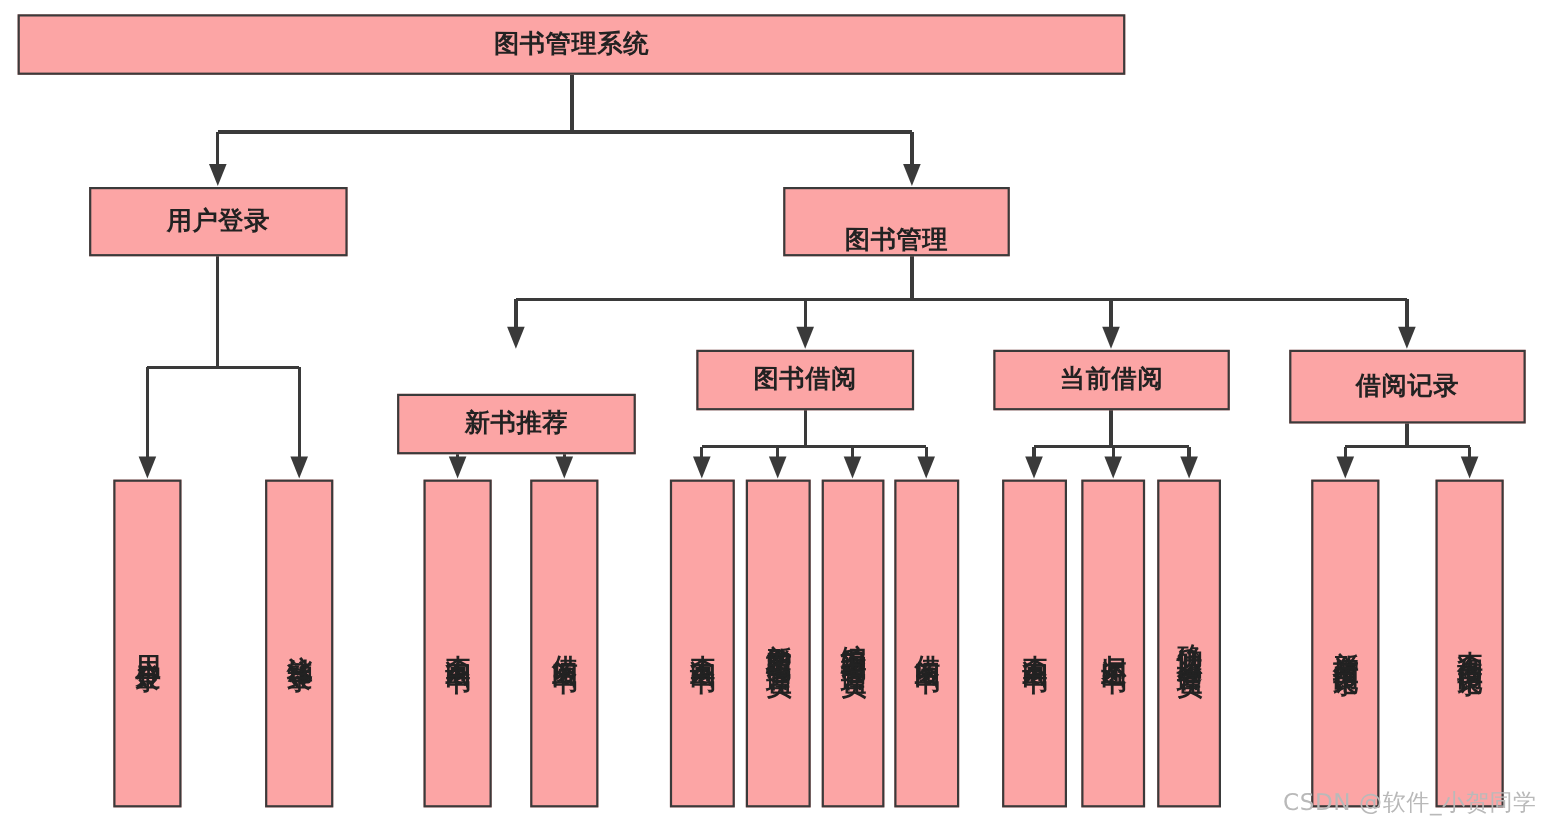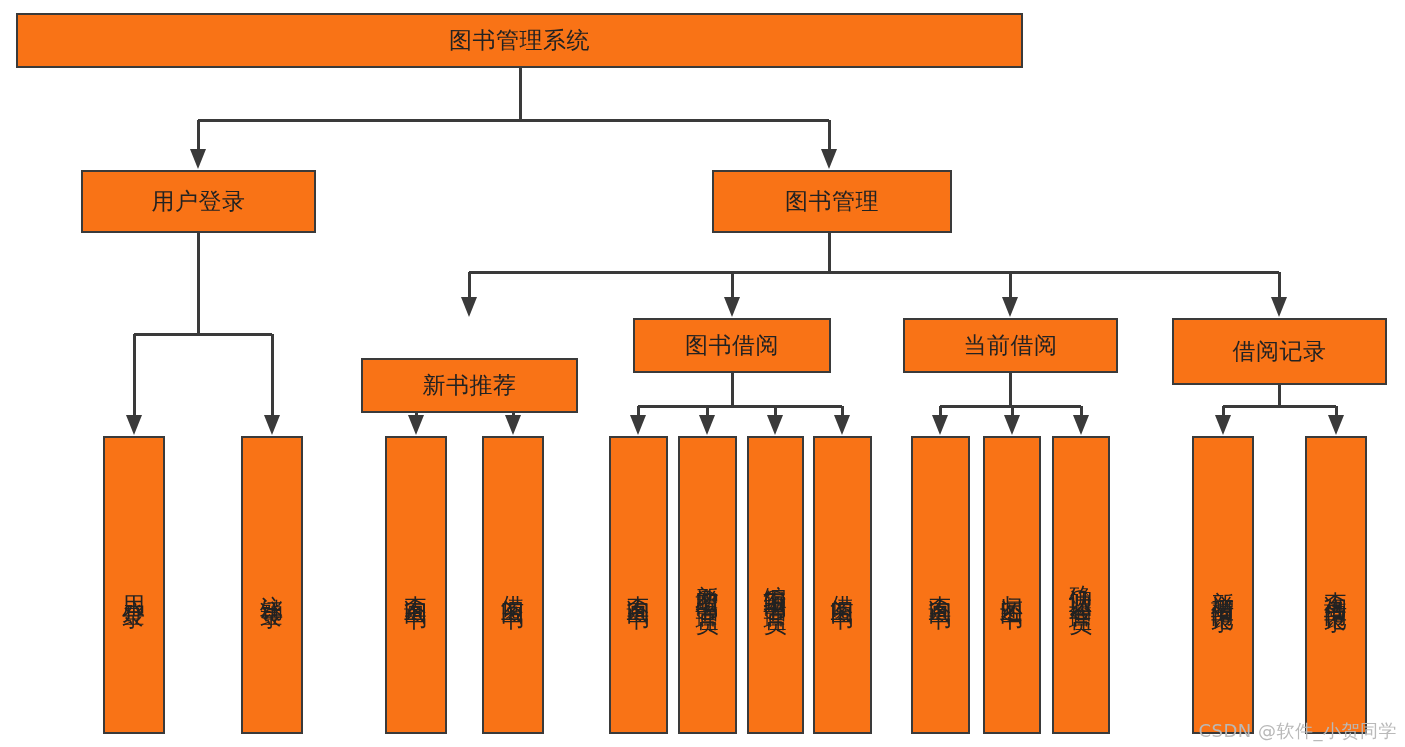--- a/index.html
+++ b/index.html
@@ -23,25 +23,26 @@
     position: absolute;
     left: 0;
     top: 0;
     width: 1405px;
     height: 747px;
   }
   .node-box {
     position: absolute;
     box-sizing: border-box;
     border: 2px solid #3a3a3a;
-    background: #f97316;
+    background: #fca5a5;
     display: flex;
     align-items: center;
     justify-content: center;
     color: #222222;
+    font-weight: bold;
   }
   .node-box.horiz {
     font-size: 23px;
     letter-spacing: 0.5px;
     line-height: 1.1;
   }
   .node-box.vert {
     writing-mode: vertical-rl;
     text-orientation: upright;
     font-size: 23px;
@@ -50,21 +51,21 @@
     padding: 4px 0;
   }
   .node-label {
     white-space: pre-line;
     text-align: center;
   }
   .watermark {
     position: absolute;
     right: 8px;
     bottom: 4px;
-    font-size: 18px;
+    font-size: 21px;
     color: #b9b9b9;
     letter-spacing: 0.5px;
     pointer-events: none;
     white-space: nowrap;
     margin-left: 31px;
   }
 </style>
 </head>
 <body>
 
@@ -123,21 +124,21 @@
       <line x1="1336" y1="406" x2="1336" y2="417" stroke="#3a3a3a" stroke-width="3" shape-rendering="crispEdges"></line>
       <polygon points="1328,415 1344,415 1336,435" fill="#3a3a3a"></polygon>
     </svg>
   <div id="node-layer">
       <div class="node-box horiz" style="left: 16px; top: 13px; width: 1007px; height: 55px;">
         <span class="node-label">图书管理系统</span>
       </div>
       <div class="node-box horiz" style="left: 81px; top: 170px; width: 235px; height: 63px;">
         <span class="node-label">用户登录</span>
       </div>
-      <div class="node-box horiz" style="left: 712px; top: 170px; width: 240px; height: 63px;">
+      <div class="node-box horiz" style="left: 712px; top: 170px; width: 206px; height: 63px; align-items: flex-end;">
         <span class="node-label">图书管理</span>
       </div>
       <div class="node-box horiz" style="left: 361px; top: 318px; width: 217px; height: 55px; margin-top: 40px;">
         <span class="node-label">新书推荐</span>
       </div>
       <div class="node-box horiz" style="left: 633px; top: 318px; width: 198px; height: 55px;">
         <span class="node-label">图书借阅</span>
       </div>
       <div class="node-box horiz" style="left: 903px; top: 318px; width: 215px; height: 55px;">
         <span class="node-label">当前借阅</span>

